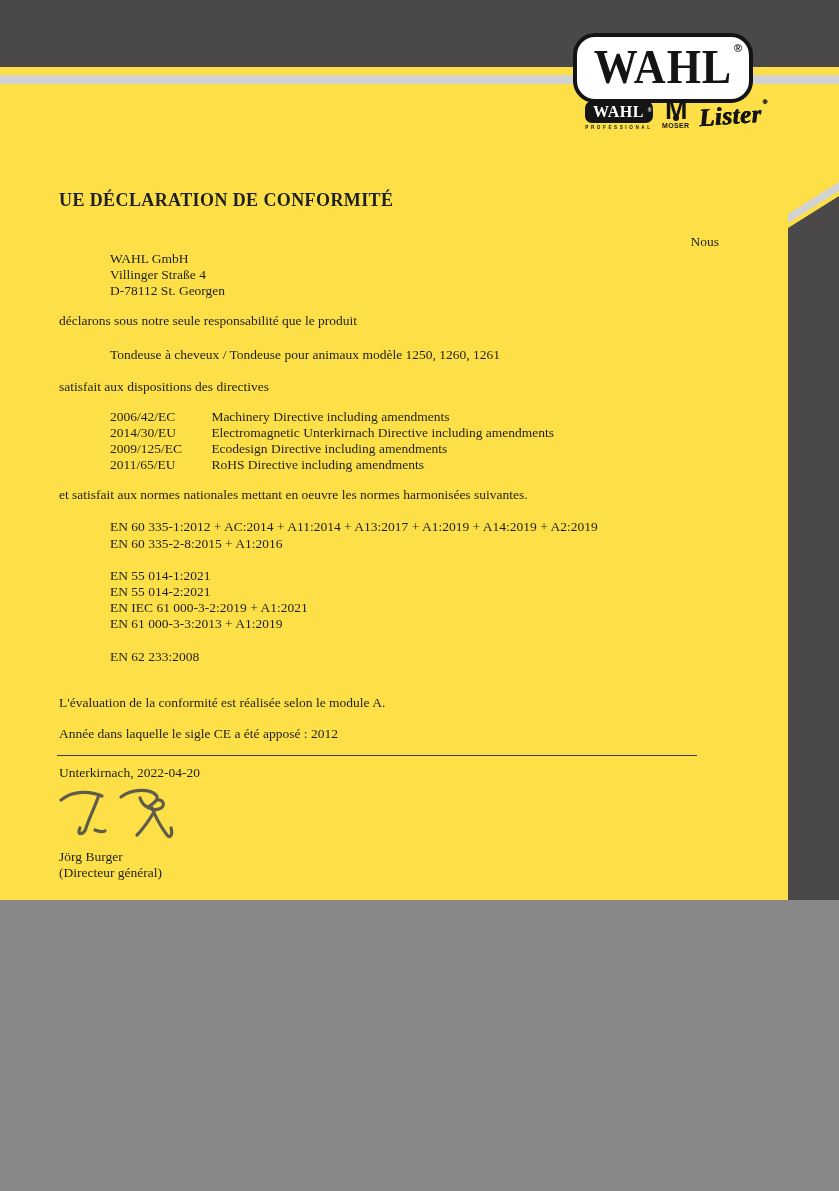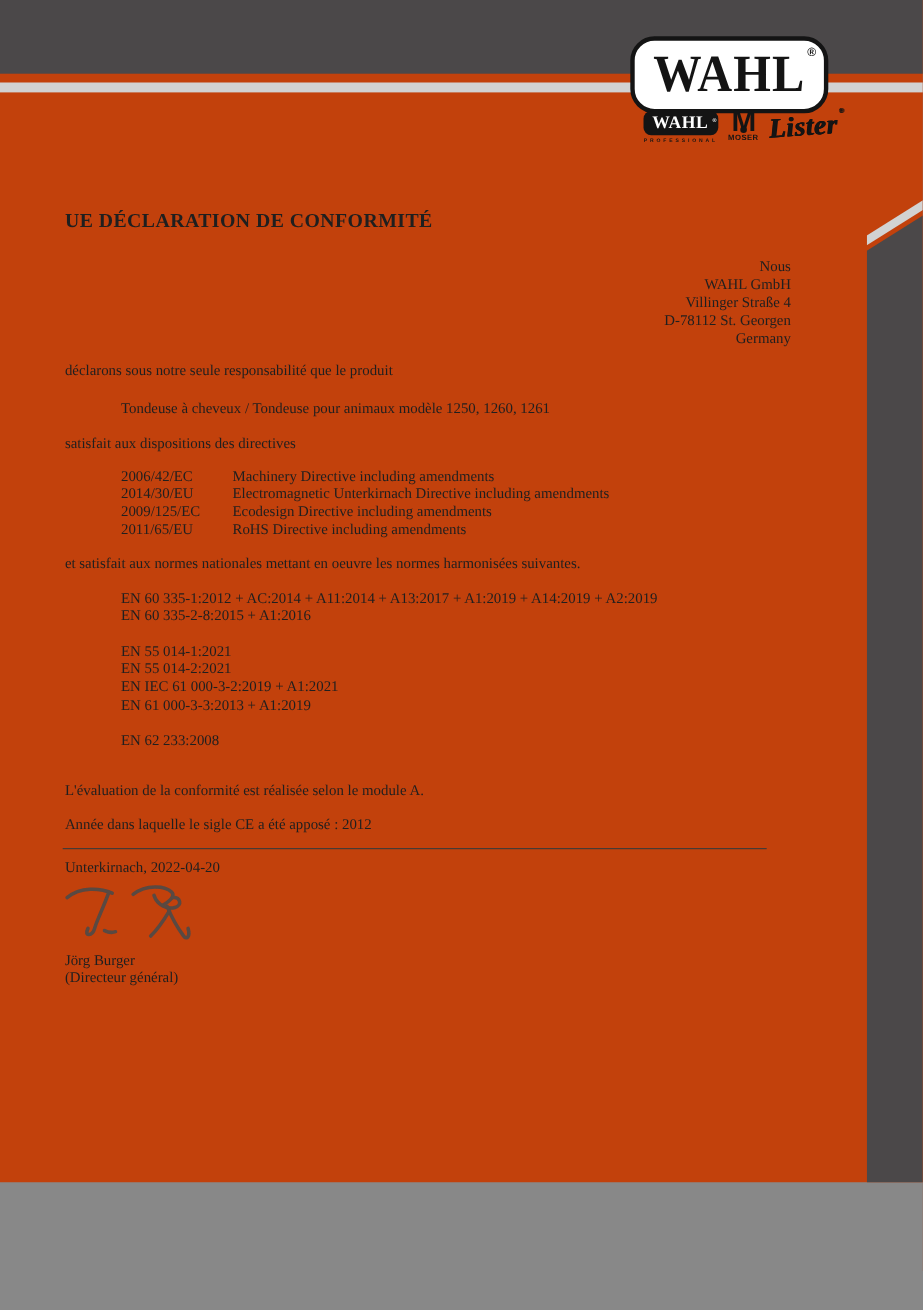--- a/index.html
+++ b/index.html
@@ -1,18 +1,18 @@
 <!DOCTYPE html>
 <html><head>
 <meta charset="utf-8">
 <style>
   html,body { margin:0; padding:0; background:#888; }
   .page {
-    position:relative; width:839px; height:1075px; margin:0 auto;
-    background:#c2410c; overflow:hidden;
+    position:relative; width:839px; height:900px; margin:0 auto;
+    background:#fde047; overflow:hidden;
     font-family:"Liberation Serif", serif; color:#1f1f1f;
   }
 
   
   .band-top   { position:absolute; left:0; top:0; width:839px; height:67px; background:#4b4849; }
   .stripe-top { position:absolute; left:0; top:75px; width:839px; height:9px; background:#d2d2d2; }
   .right-decor{ position:absolute; right:0; top:0; width:51px; height:1191px; }
 
   
   .wahl-logo {
@@ -53,21 +53,21 @@
   .lister { position:relative; margin-top:1px; font-family:"Liberation Serif", serif; font-style:italic; font-weight:bold;
     font-size:25px; color:#141414; transform:rotate(-4deg); letter-spacing:0.5px;
     text-shadow:0.6px 0 0 #141414, -0.3px 0 0 #141414; }
   .lister-reg { position:absolute; right:-7px; top:-1px; font-size:6px; font-style:normal; font-family:"Liberation Sans", sans-serif; }
 
   
   .content { position:absolute; left:59px; top:192px; width:660px; font-size:13.5px; line-height:16px; }
   .doc-title { margin:0 0 26px 0; font-size:18px; font-weight:bold; letter-spacing:0.4px; }
   .we-label { margin:0;text-align:right; }
   .address  { margin:1px 0 0 51px; }
-  .address div { line-height:16.2px;text-align:right; }
+  .address div { line-height:16.2px; }
   .decl     { margin:13px 0 0 0; }
   .product  { margin:18px 0 0 51px; font-weight:normal; }
   .dir-intro{ margin:16px 0 0 0; }
   .dir-table{ margin:14px 0 0 51px; }
   .dir-row  { line-height:16.2px; }
   .dir-code { display:inline-block; width:98px; }
   .std-intro{ margin:14px 0 0 0; }
   .std-group{ margin:16px 0 0 51px; }
   .std-group div { line-height:16.2px; }
   .module-note { margin:30px 0 0 0; }
@@ -116,21 +116,20 @@
 
   <div class="content">
     <h1 class="doc-title">UE DÉCLARATION DE CONFORMITÉ</h1>
 
     <p class="we-label">Nous</p>
 
     <div class="address">
       <div>WAHL GmbH</div>
       <div>Villinger Straße 4</div>
       <div>D-78112 St. Georgen</div>
-      <div>Germany</div>
     </div>
 
     <p class="decl">déclarons sous notre seule responsabilité que le produit</p>
 
     <p class="product">Tondeuse à cheveux / Tondeuse pour animaux modèle 1250, 1260, 1261</p>
 
     <p class="dir-intro">satisfait aux dispositions des directives</p>
 
     <div class="dir-table">
       <div class="dir-row">

